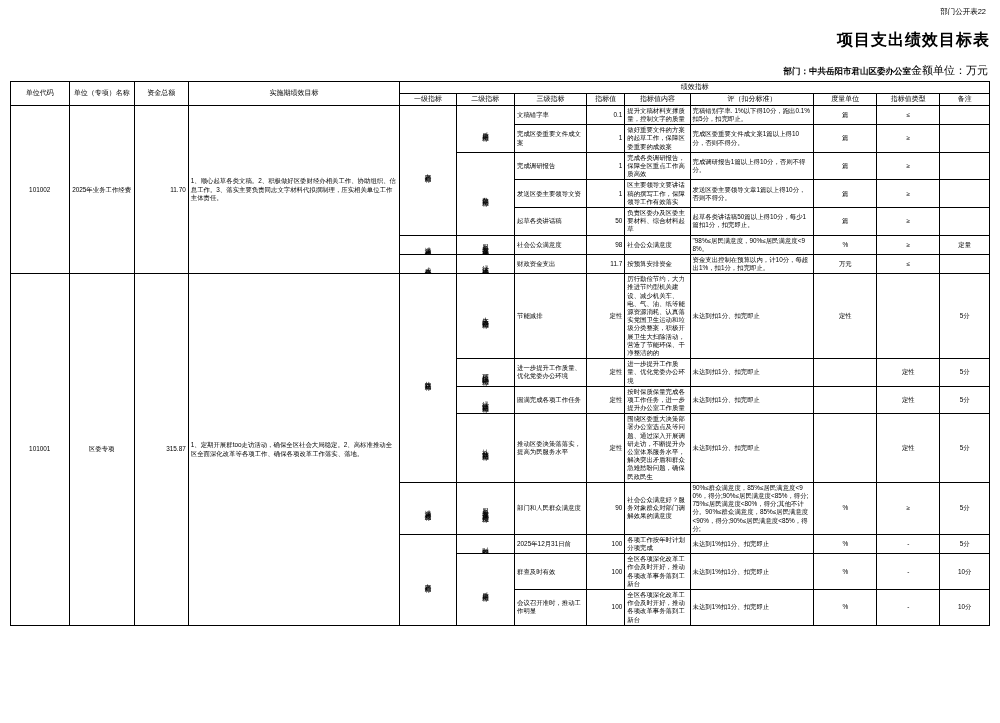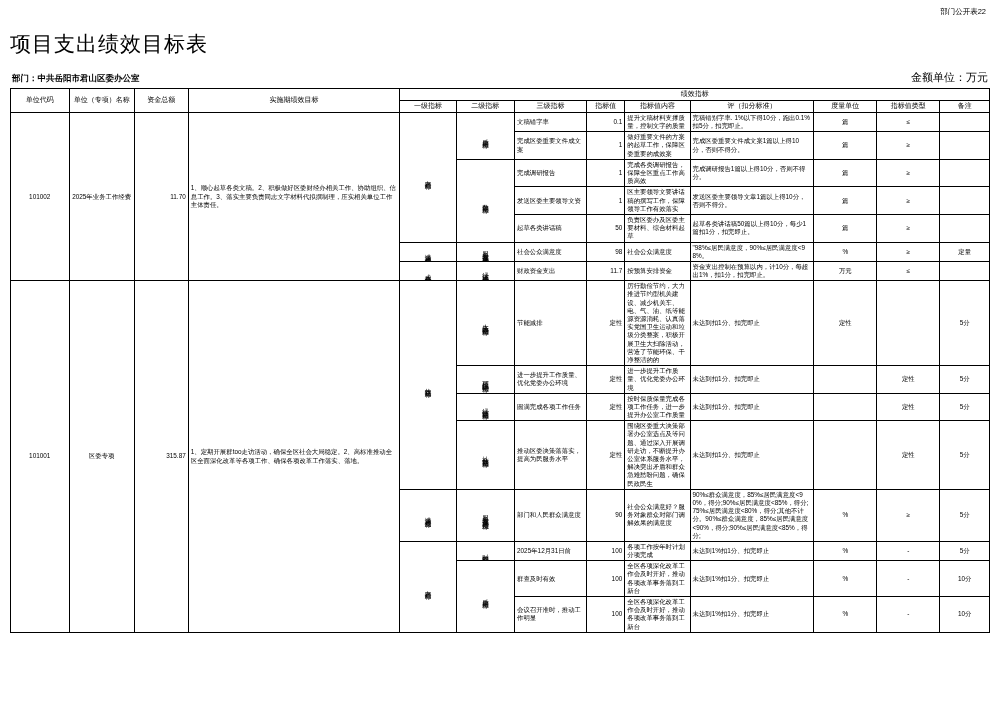--- a/index.html
+++ b/index.html
@@ -19,31 +19,31 @@
     padding: 8px 10px 0 10px;
     position: relative;
   }
   .topright {
     position: absolute;
     right: 14px; top: 7px;
     font-size: 7.5px;
     color: #000;
   }
   .doc-title {
-    text-align: left;
-    font-size: 21px;
-    font-weight: normal;
+    text-align: right;
+    font-size: 16px;
+    font-weight: bold;
     letter-spacing: 1px;
     margin-top: 22px;
     margin-bottom: 12px;
   }
   .subhead {
     display: flex;
     align-items: flex-end;
-    justify-content: space-between;
+    justify-content: flex-end;
     font-size: 8px;
     padding: 0 2px 3px 2px;
   }
   .subhead .left { font-weight: bold; font-size: 8.5px; }
   .subhead .right { font-size: 11px; }
 
   table.main {
     width: 980px;
     border-collapse: collapse;
     table-layout: fixed;

